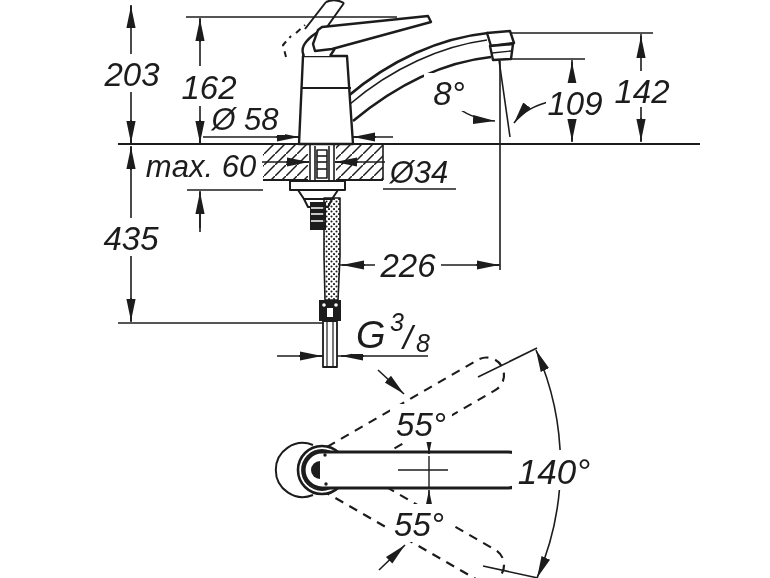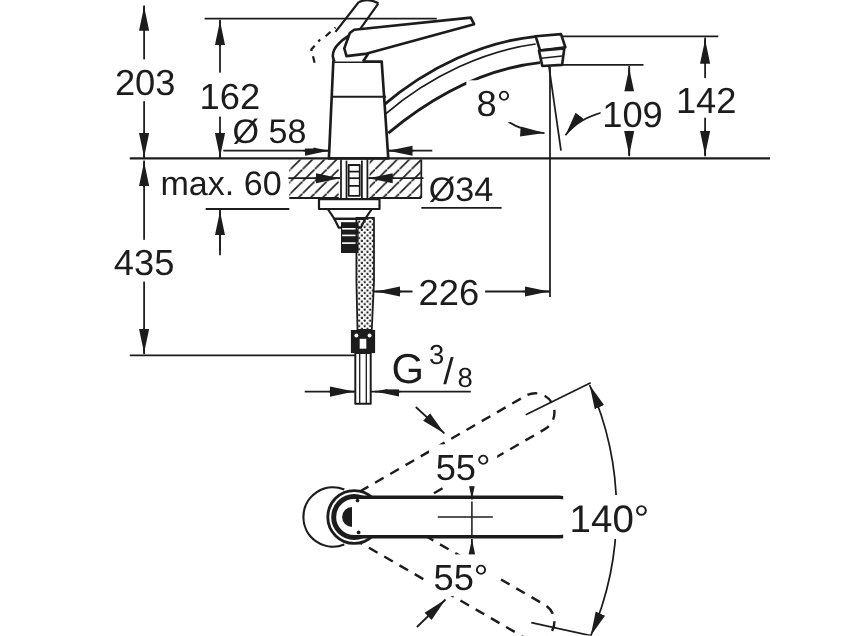--- a/index.html
+++ b/index.html
@@ -1,16 +1,16 @@
 <!DOCTYPE html>
 <html><head>
 <meta charset="utf-8">
 <style>
   html,body{margin:0;padding:0;background:#ffffff;}
-  .stage{position:relative;width:724px;height:578px;background:#fff;overflow:hidden;}
+  .stage{position:relative;width:724px;height:578px;background:#fff;overflow:hidden;font-style:italic;}
   svg{display:block;}
   text{font-family:"Liberation Sans","DejaVu Sans",sans-serif;fill:#1c1c1c;}
   .dim-num{font-size:33px;}
   .dim-small{font-size:31px;}
   .lbl-bg{fill:#ffffff;}
 </style>
 </head>
 <body>
 
 <div class="stage">

